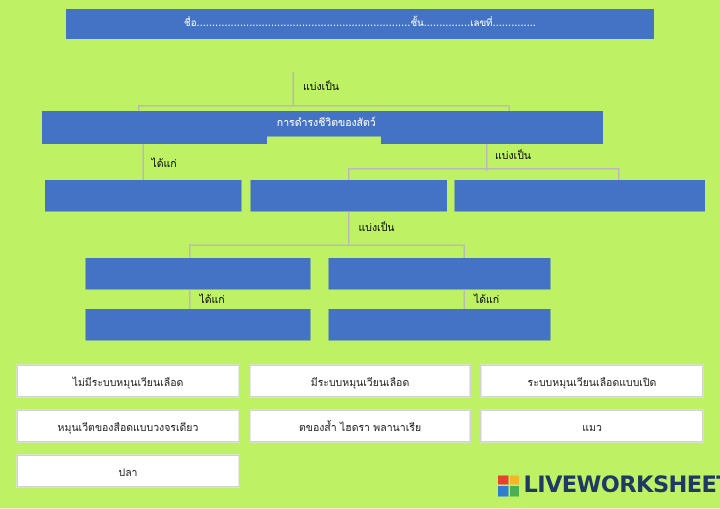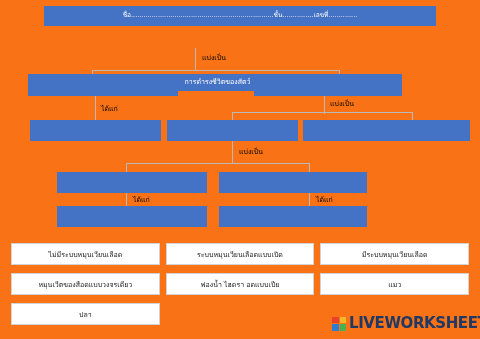--- a/index.html
+++ b/index.html
@@ -11,21 +11,21 @@
     font-family: "DejaVu Sans", "Liberation Sans", sans-serif;
     width: 480px;
     height: 339px;
     overflow: hidden;
     position: relative;
   }
   #sheet {
     position: relative;
     width: 480px;
     height: 339px;
-    background: #f97316;
+    background: #bef264;
   }
 
   
   .bar {
     position: absolute;
     background: #4472C4;
     box-sizing: border-box;
   }
   .bar.titlebar {
     color: #ffffff;
@@ -165,24 +165,24 @@
   <div class="ln v" style="left:126px; top:193px; height:22px;"></div>
   <div class="lbl" style="left:133px; top:195px;">ได้แก่</div>
   <div class="ln v" style="left:309px; top:193px; height:22px;"></div>
   <div class="lbl" style="left:316px; top:195px;">ได้แก่</div>
 
   <div class="bar" style="left:57px; top:206px; width:150px; height:21px;"></div>
   <div class="bar" style="left:219px; top:206px; width:148px; height:21px;"></div>
 
   <div class="bank">
     <div class="cell">ไม่มีระบบหมุนเวียนเลือด</div>
+    <div class="cell">มีระบบหมุนเวียนเลือด</div>
     <div class="cell">ระบบหมุนเวียนเลือดแบบเปิด</div>
-    <div class="cell">มีระบบหมุนเวียนเลือด</div>
     <div class="cell">หมุนเวีตของสือดแบบวงจรเดียว</div>
-    <div class="cell">ฟองน้ำ ไฮดรา อดแบบเปีย</div>
+    <div class="cell">ตของส้ำ ไฮดรา พลานาเรีย</div>
     <div class="cell">แมว</div>
     <div class="cell">ปลา</div>
   </div>
 
   <div class="wm">
     <span class="wm-mark">
       <i style="background:#E8412E"></i>
         <i style="background:#F3B62B"></i>
         <i style="background:#2E7DD1"></i>
         <i style="background:#4CAF50"></i>

